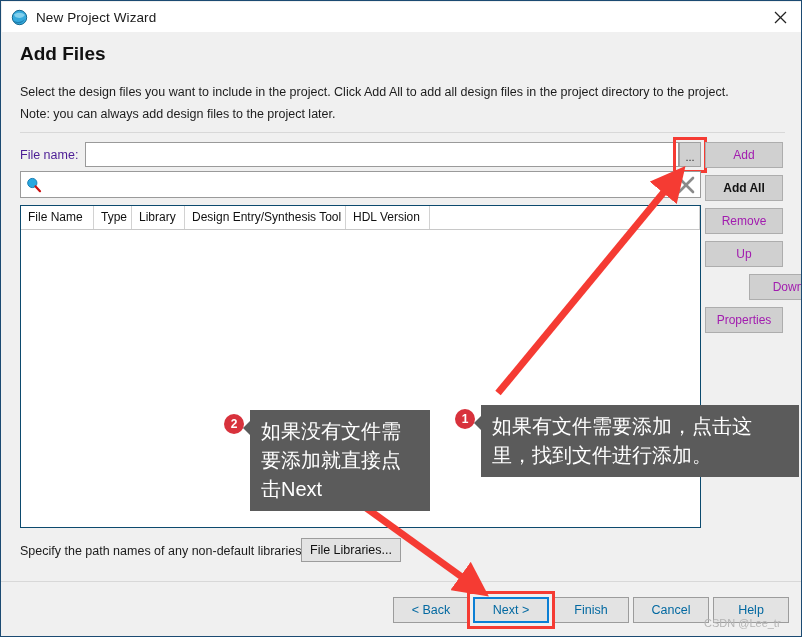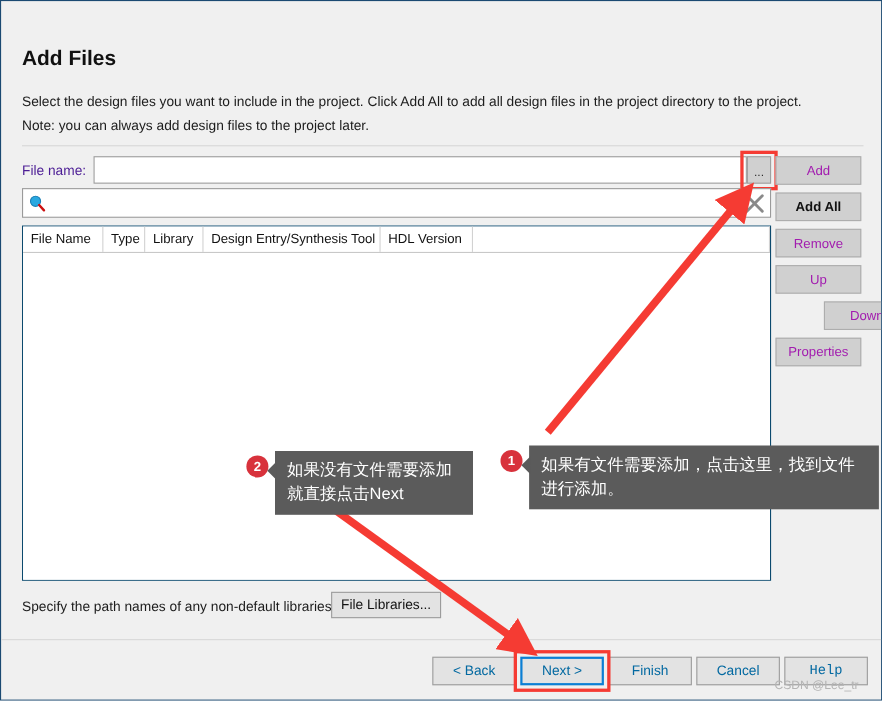--- a/index.html
+++ b/index.html
@@ -162,32 +162,32 @@
     width: 76px; height: 26px;
     background: #e3e3e3; border: 1px solid #9c9c9c;
     font-size: 12.5px; color: #0369a1;
     display:flex; align-items:center; justify-content:center;
     cursor: pointer; font-family: "Liberation Sans", sans-serif;
   }
   #btn-back   { left: 392px; }
   #btn-next   { left: 472px; border: 2px solid #0c7fd4; }
   #btn-finish { left: 552px; }
   #btn-cancel { left: 632px; }
-  #btn-help   { left: 712px; font-family: Liberation Mono, monospace; }
+  #btn-help   { left: 712px; }
   #next-highlight {
     position: absolute; left: 466px; top: 590px;
     width: 88px; height: 38px;
     border: 3px solid #f53b33; pointer-events: none;
   }
 
   
   .callout {
     position: absolute;
     background: #5b5b5b; color: #ffffff;
-    font-size: 15px; line-height: 1.45;
+    font-size: 20px; line-height: 1.45;
     padding: 7px 11px;
     font-family: "Liberation Sans", "DejaVu Sans", sans-serif;
   }
   #callout1 { left: 480px; top: 404px; width: 318px; }
   #callout2 { left: 249px; top: 409px; width: 180px; }
   .callout::before {
     content: ""; position: absolute;
     left: -7px; top: 10px;
     border-top: 8px solid transparent;
     border-bottom: 8px solid transparent;
@@ -214,20 +214,38 @@
     font-size: 11px; color: #b4b4b4;
     font-family: "Liberation Sans", sans-serif;
     white-space: nowrap;
   }
 </style>
 </head>
 <body>
 
 <div id="app">
 
+  <div id="titlebar">
+    <span id="title-icon">
+      <svg width="17" height="17" viewBox="0 0 17 17">
+        <circle cx="8.5" cy="8.5" r="7.2" fill="#2f9fd0"></circle>
+        <path d="M1.6 8.5a6.9 6.9 0 0 1 13.8 0 6.9 6.9 0 0 1-13.8 0z" fill="#35aadd"></path>
+        <path d="M3 5.5c3.4-2.4 8-2.2 11 .4-2.2 3.3-6.8 4-10 1.6z" fill="#8fd6ef" opacity=".85"></path>
+        <path d="M2.2 11.5c3.8 2.4 8.6 1.6 11.6-1.6-1.3 3.2-4.8 5-8.3 4.3a6.9 6.9 0 0 1-3.3-2.7z" fill="#1d7fb0"></path>
+        <circle cx="8.5" cy="8.5" r="7.2" fill="none" stroke="#17688f" stroke-width="1"></circle>
+      </svg>
+    </span>
+    <span id="title-text">New Project Wizard</span>
+    <div id="close-btn">
+      <svg width="13" height="13" viewBox="0 0 13 13">
+        <line x1="1" y1="1" x2="12" y2="12" stroke="#222" stroke-width="1.3"></line>
+        <line x1="12" y1="1" x2="1" y2="12" stroke="#222" stroke-width="1.3"></line>
+      </svg>
+    </div>
+  </div>
 
   <div id="page-title">Add Files</div>
   <div class="desc" id="desc1">Select the design files you want to include in the project. Click Add All to add all design files in the project directory to the project.</div>
   <div class="desc" id="desc2">Note: you can always add design files to the project later.</div>
   <div id="hdr-rule"></div>
 
   <div id="filename-label">File name:</div>
   <input id="filename-input" type="text" value="" style="">
   <div id="browse-btn">...</div>
   <div id="browse-highlight"></div>

